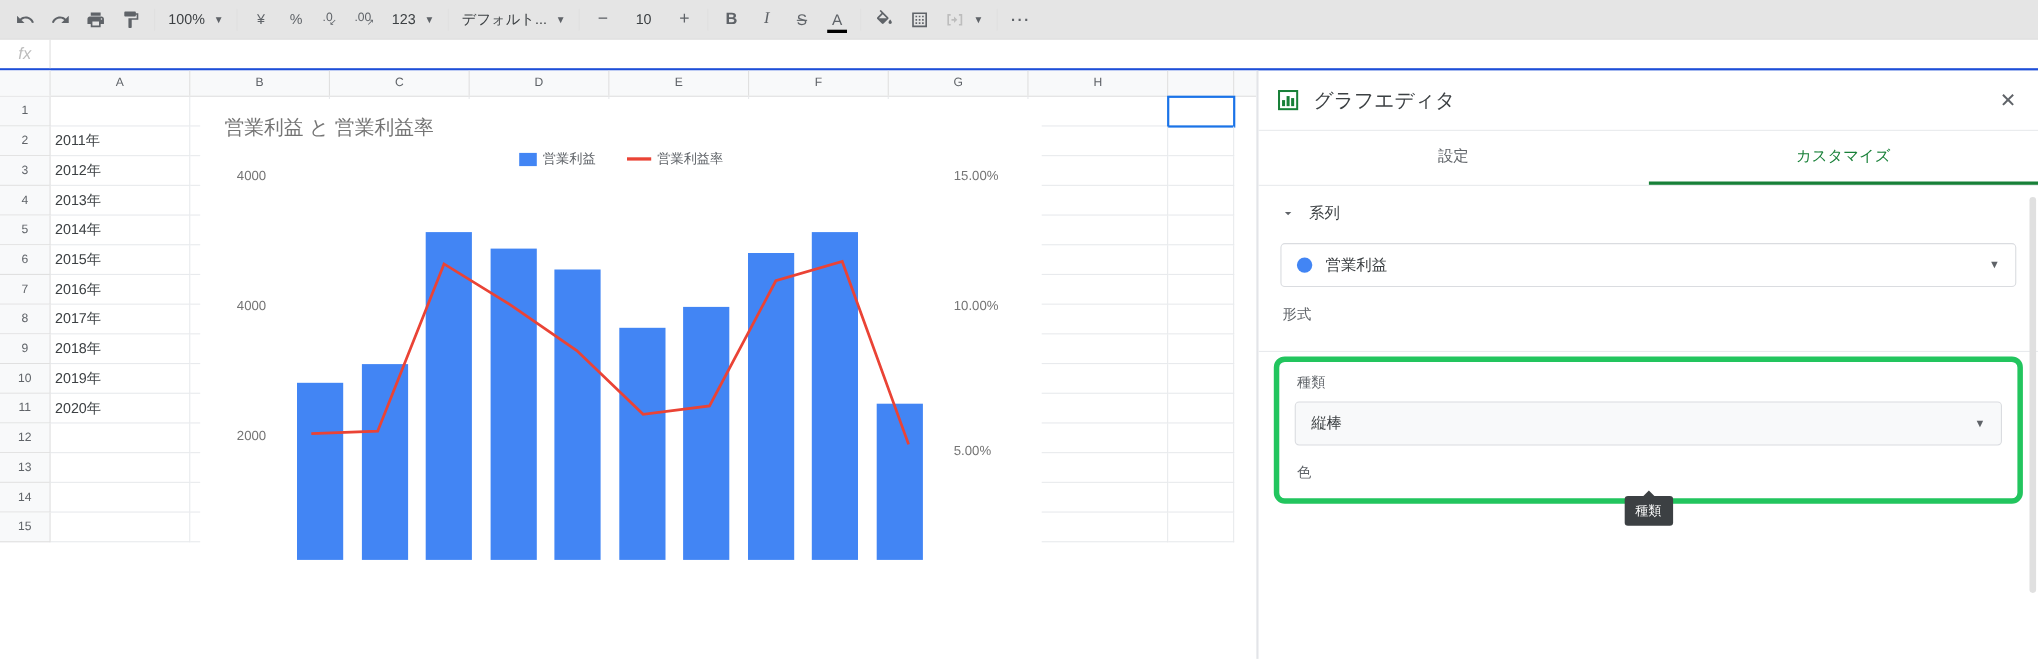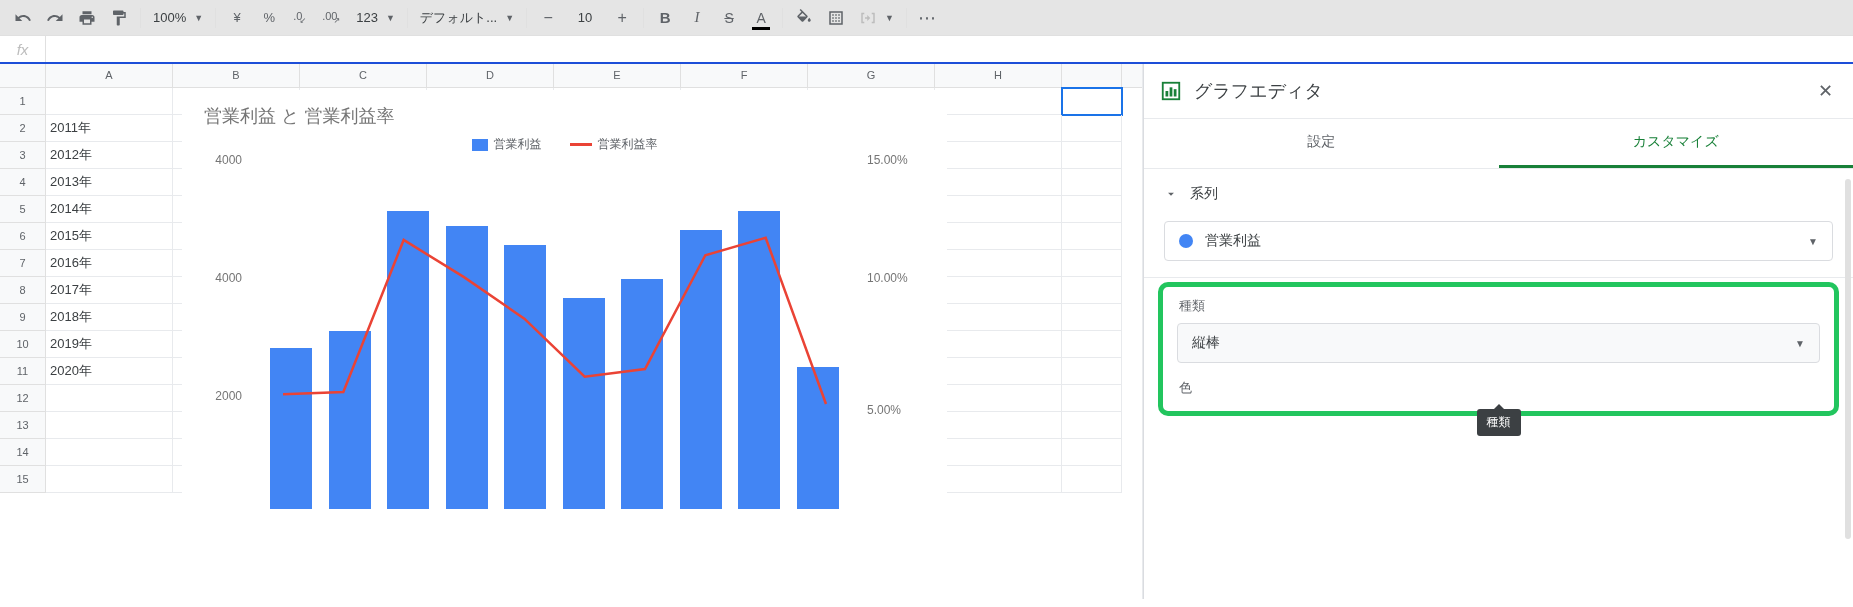--- a/index.html
+++ b/index.html
@@ -434,20 +434,21 @@
                 <path fill="#5f6368" d="M7 10l5 5 5-5H7z"></path>
               </svg>
             </span>
           <span>系列</span>
         </div>
         <div class="sb-series-sel">
           <div class="sb-series-dot"></div>
           <div class="sb-series-name">営業利益</div>
           <div class="sb-series-caret">▼</div>
         </div>
+        <div class="sb-label">形式</div>
       </div>
       <div class="sb-highlight">
         <div class="sb-label" style="margin-top:0">種類</div>
         <div class="sb-type-sel">
           <div class="sb-type-name">縦棒</div>
           <div class="sb-series-caret">▼</div>
         </div>
         <div class="tooltip">種類</div>
         <div class="sb-label" style="margin-bottom:0">色</div>
       </div>

